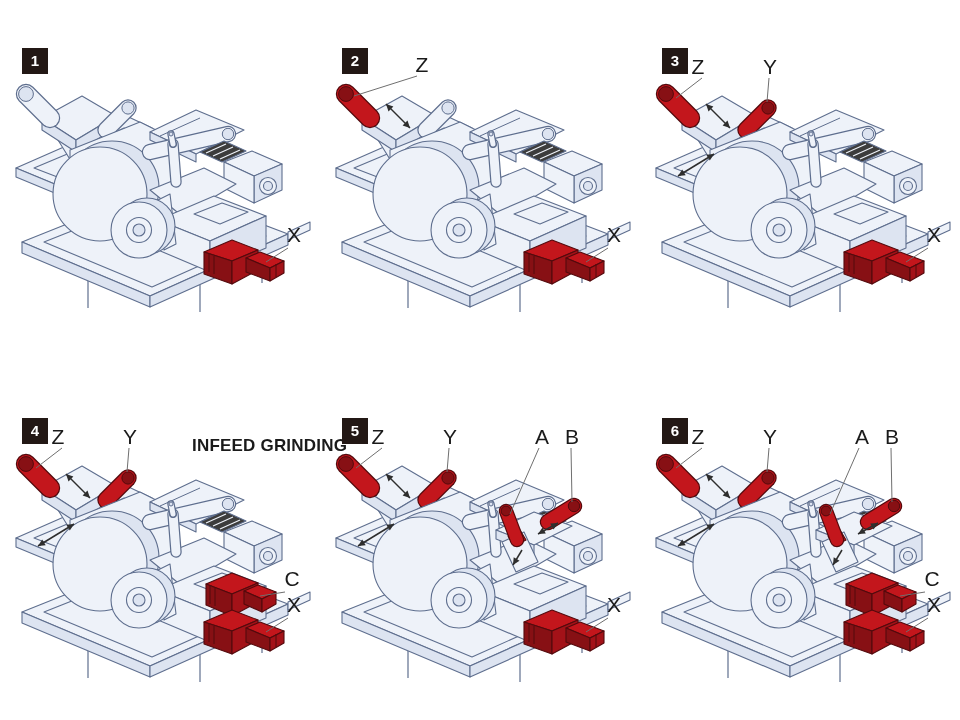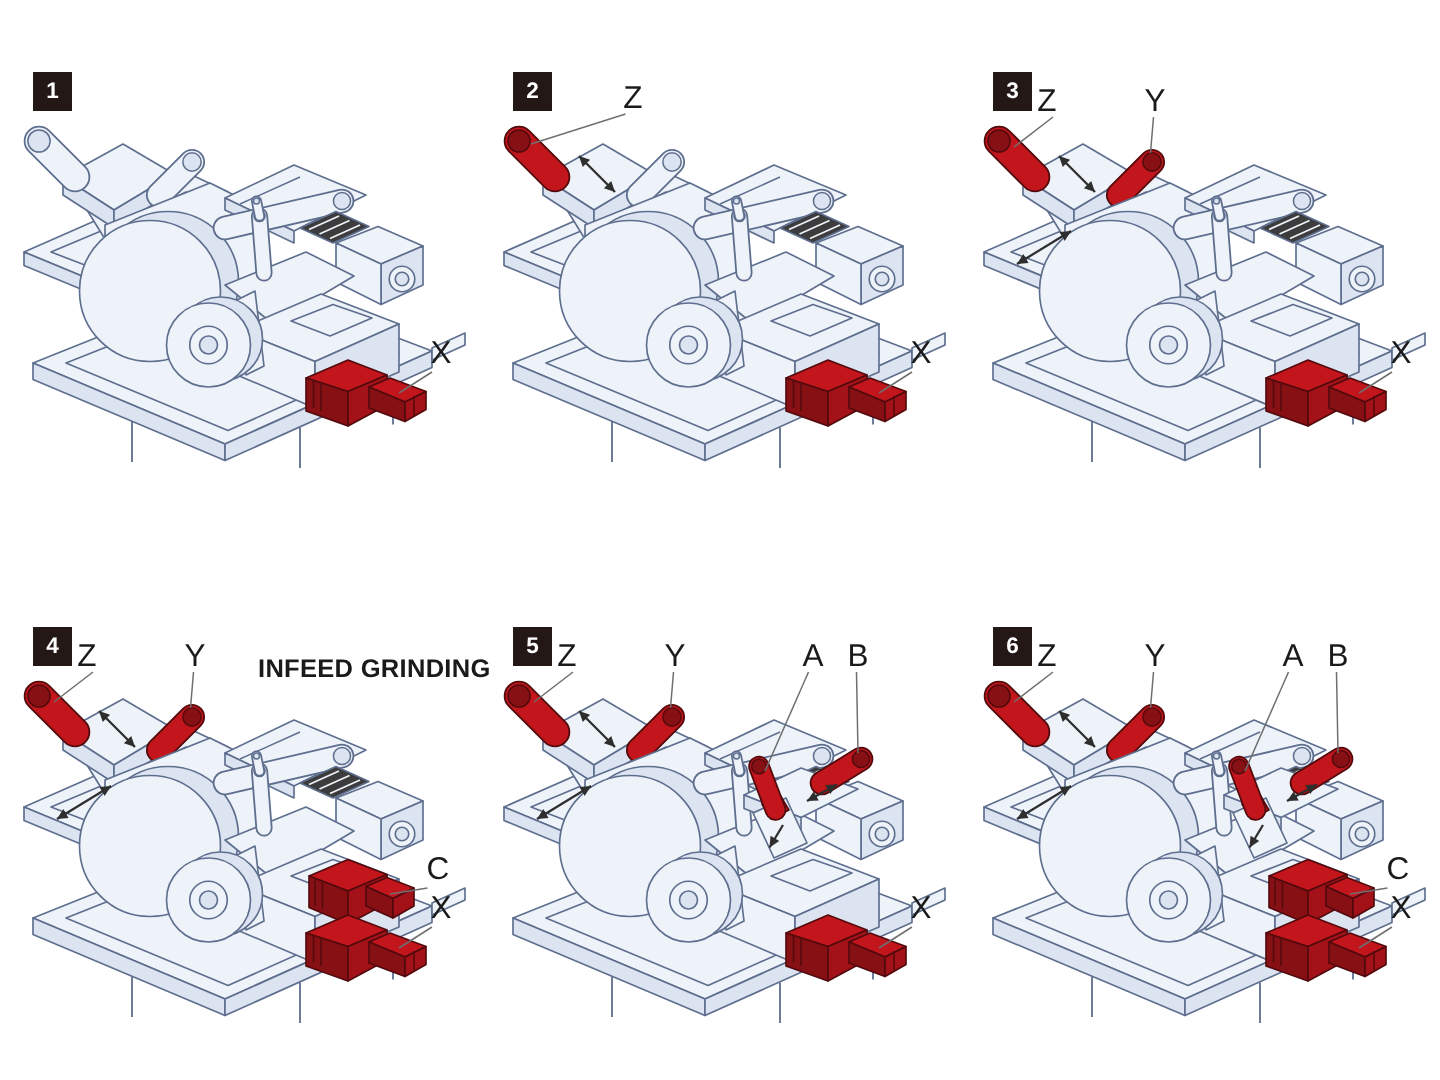--- a/index.html
+++ b/index.html
@@ -389,21 +389,21 @@
             <g>
               <line x1="288" y1="208" x2="266" y2="222" stroke="#6f6f6f" stroke-width="1"></line>
               <text x="294" y="202" text-anchor="middle" font-family="&quot;Liberation Sans&quot;,sans-serif" font-size="21" fill="#1a1a1a">X</text>
             </g>
           </g>
         </svg></div>
   </section>
 
   <section class="panel" style="left:0;top:410px">
     <div class="badge" style="background: rgb(35, 24, 21); color: rgb(255, 255, 255);">4</div>
-    <div class="caption" style="color: rgb(26, 26, 26);">INFEED GRINDING</div>
+    <div class="caption" style="color: rgb(26, 26, 26); margin-left: 20px;">INFEED GRINDING</div>
     <div class="svg-slot"><svg viewBox="0 0 320 300" width="320" height="300">
           <g>
             <g>
               <polygon points="22,202 150,256 288,194 162,146" fill="#eef2f9" stroke="#5e6e8e" stroke-width="1.1" stroke-linejoin="round"></polygon>
               <polygon points="22,202 150,256 150,267 22,213" fill="#dde4f1" stroke="#5e6e8e" stroke-width="1.1" stroke-linejoin="round"></polygon>
               <polygon points="150,256 288,194 288,205 150,267" fill="#dde4f1" stroke="#5e6e8e" stroke-width="1.1" stroke-linejoin="round"></polygon>
               <polygon points="44,202 152,247 266,196 160,156" fill="none" stroke="#5e6e8e" stroke-width="1.1" stroke-linejoin="round"></polygon>
               <polygon points="288,192 310,182 310,190 288,200" fill="#eef2f9" stroke="#5e6e8e" stroke-width="1.1" stroke-linejoin="round"></polygon>
               <line x1="88" y1="241" x2="88" y2="268" stroke="#5e6e8e" stroke-width="1.2"></line>
               <line x1="200" y1="245" x2="200" y2="272" stroke="#5e6e8e" stroke-width="1.2"></line>

